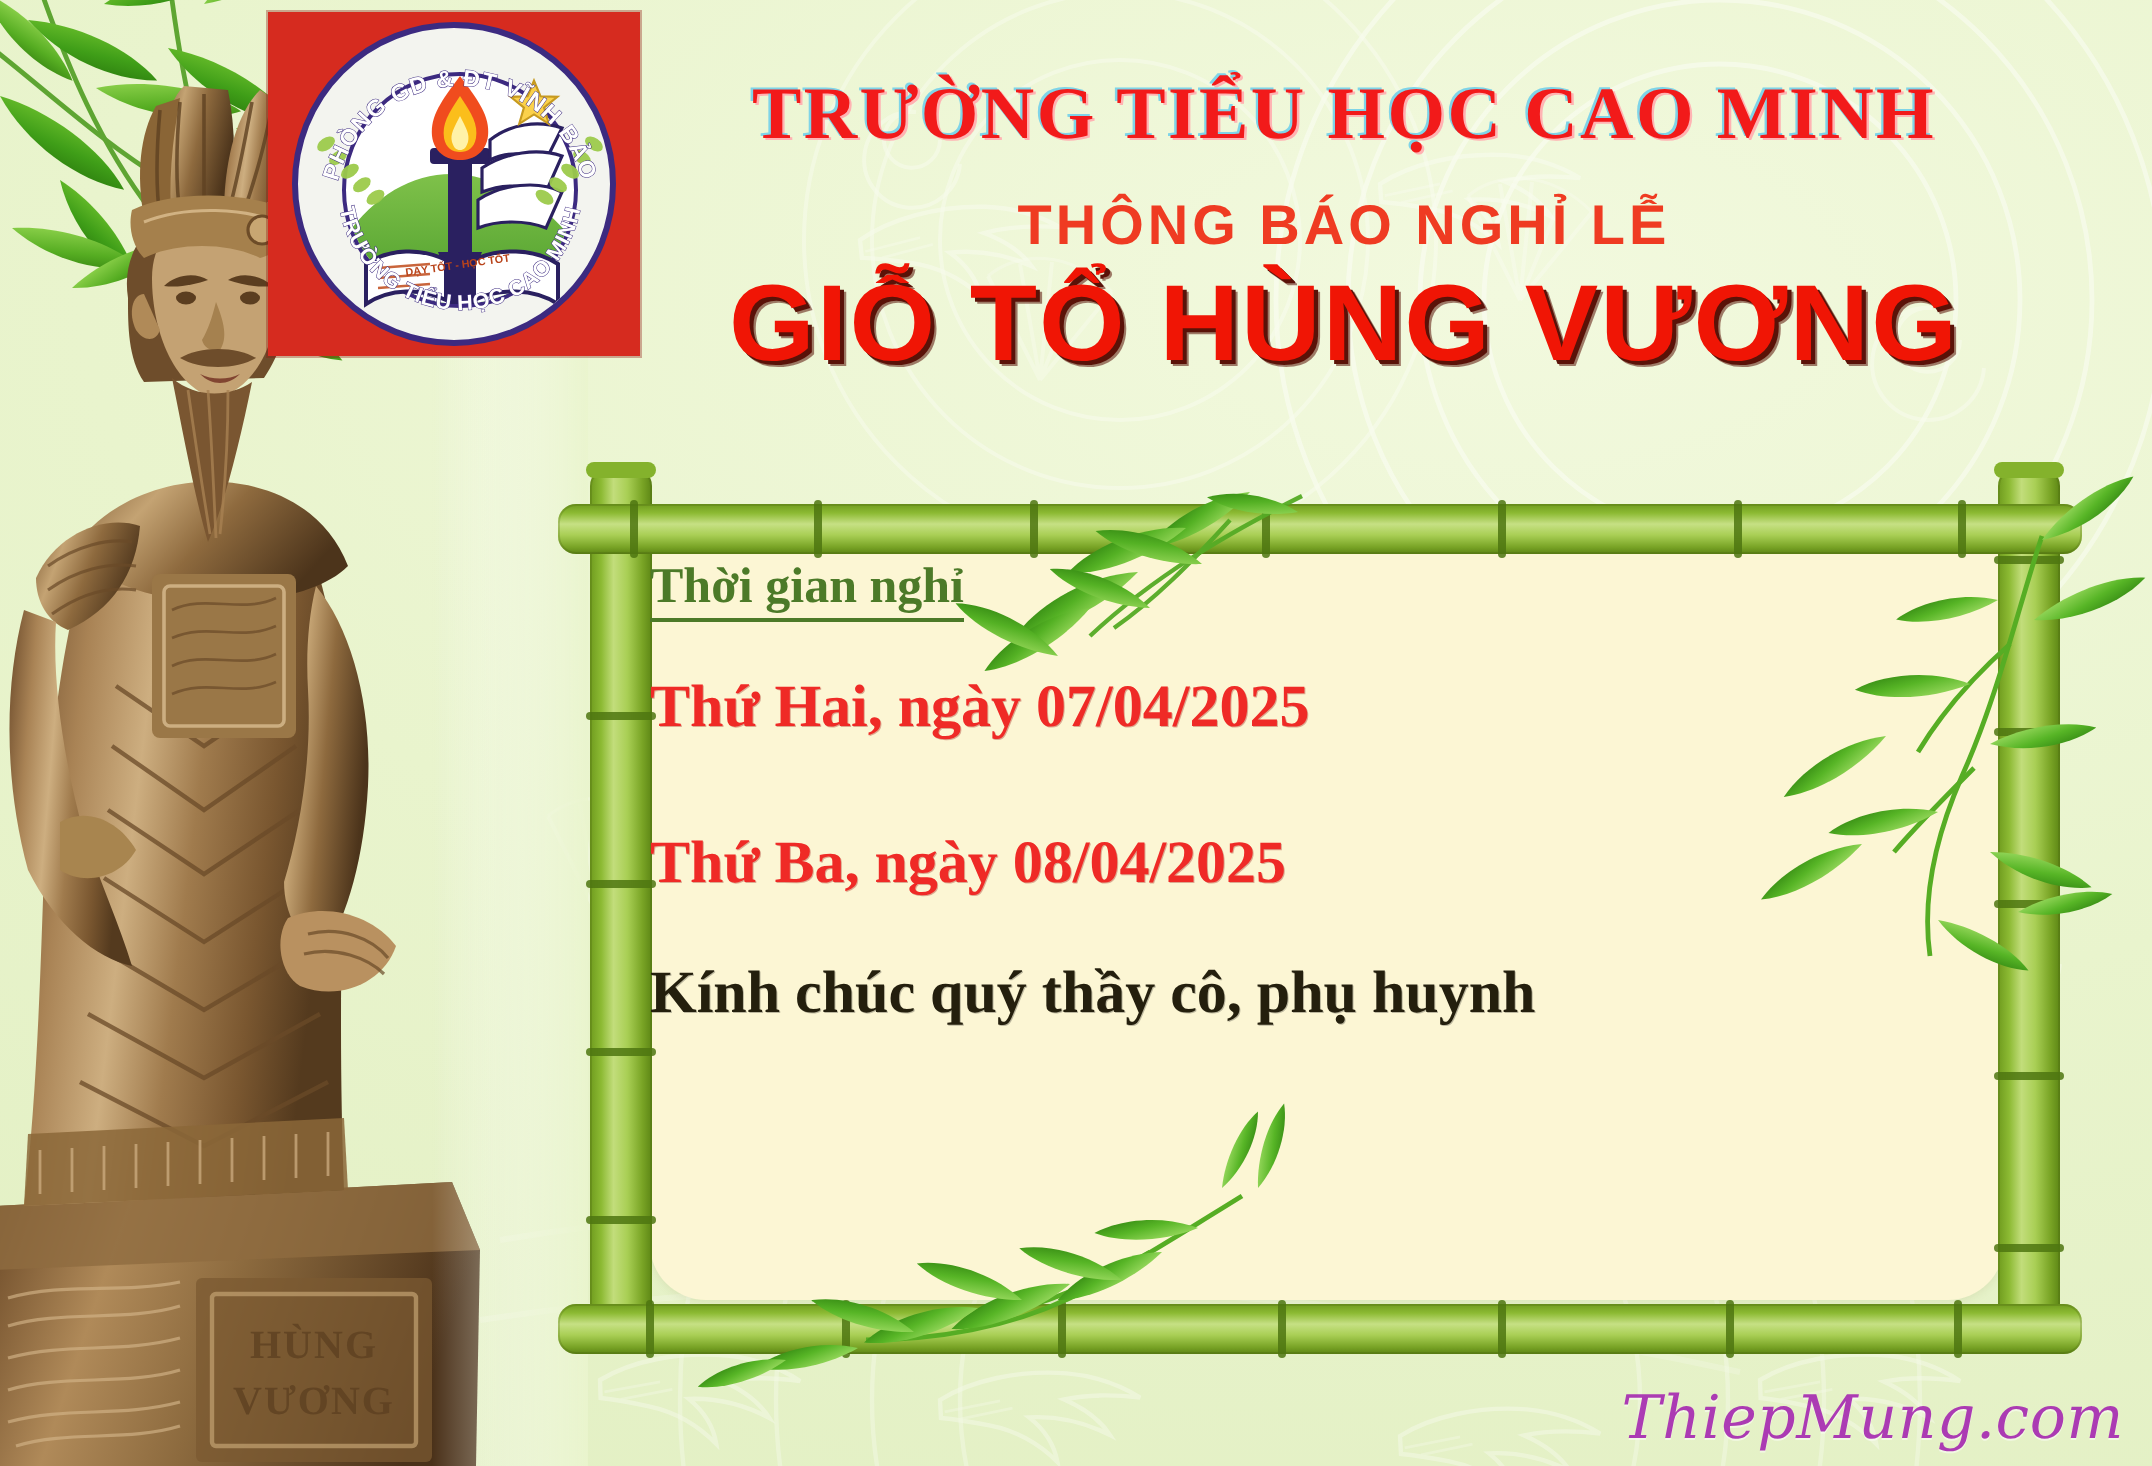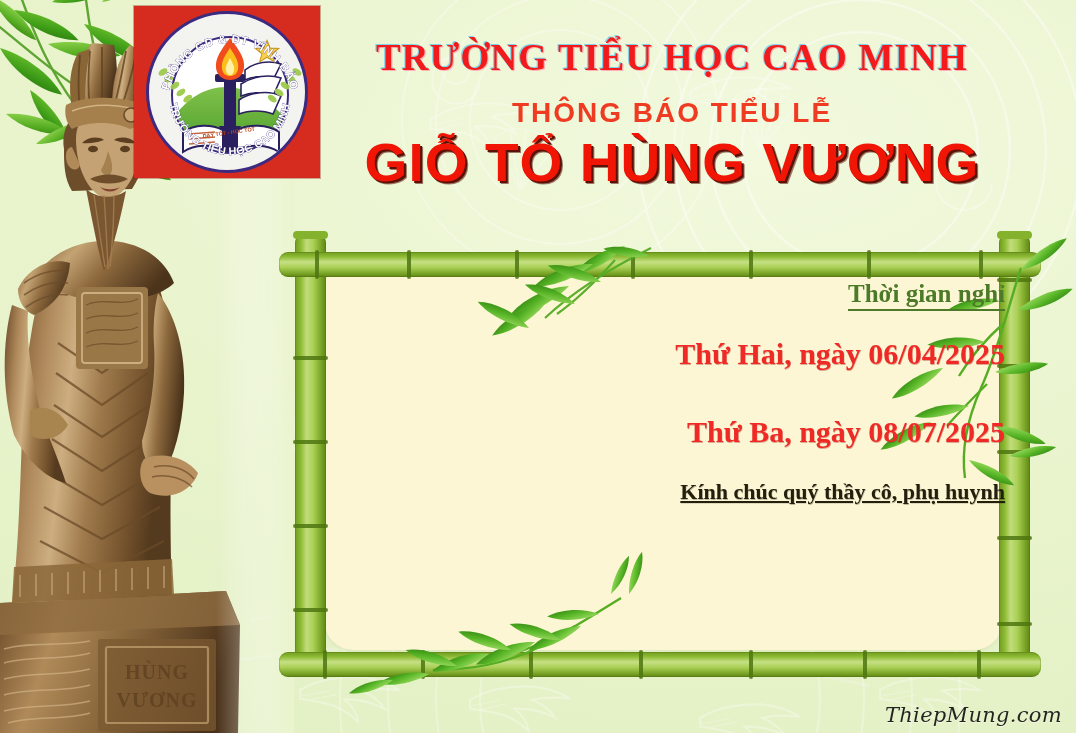--- a/index.html
+++ b/index.html
@@ -158,21 +158,21 @@
 
   
   .leafgrp { position: absolute; pointer-events: none; }
   .leafgrp svg { display: block; overflow: visible; }
 
   
   .panel-text {
     position: absolute;
     left: 325px; top: 280px;
     width: 680px;
-    text-align: right;
+    text-align: left;
     z-index: 7;
   }
   .line-label {
     font-family: "Liberation Serif", serif;
     font-weight: 700;
     font-size: 25px;
     color: #4c7a28;
     display: inline-block;
     border-bottom: 2px solid #4c7a28;
     padding-bottom: 1px;
@@ -180,39 +180,38 @@
   .line-date {
     font-family: "Liberation Serif", serif;
     font-weight: 700;
     font-size: 30px;
     color: #ef2a26;
     text-shadow: 0.5px 0.5px 0 rgba(160,30,20,.35);
   }
   .wish {
     font-family: "Liberation Serif", serif;
     font-weight: 700;
-    font-size: 22px;
+    font-size: 30px;
     color: #241f0d;
     line-height: 1.36;
     text-shadow: 0.5px 0.5px 0 rgba(0,0,0,.25);
-    text-decoration: underline;
   }
   .sp-1 { height: 26px; }
   .sp-2 { height: 18px; }
   .sp-3 { height: 26px; }
   .sp-4 { height: 28px; }
 
   
   #watermark {
     position: absolute;
     right: 14px; bottom: 6px;
     font-family: "DejaVu Serif", serif;
     font-style: italic;
-    font-size: 21px;
-    color: #000000;
+    font-size: 30px;
+    color: #a21caf;
     opacity: .85;
     letter-spacing: .3px;
     z-index: 9;
     text-shadow: 0 1px 0 rgba(255,255,255,.6);
   }
 </style>
 </head>
 <body>
 
 <div id="card">
@@ -583,21 +582,21 @@
         </text>
         <text font-family="Liberation Sans, sans-serif" font-size="10.8" font-weight="700" fill="#ffffff" letter-spacing="0.4" stroke="#3c2a80" stroke-width="0.5" paint-order="stroke">
           <textPath href="#arcBot" startOffset="50%" text-anchor="middle">TRƯỜNG TIỂU HỌC CAO MINH</textPath>
         </text>
       </svg>
     </div>
   </div>
 
   <div class="headings">
     <div id="school-name">TRƯỜNG TIỂU HỌC CAO MINH</div>
-    <div id="notice-kicker">THÔNG BÁO TIỂU LỄ</div>
+    <div id="notice-kicker">THÔNG BÁO NGHỈ LỄ</div>
     <div id="holiday-title">GIỖ TỔ HÙNG VƯƠNG</div>
   </div>
 
   <div id="frame">
 
     <div class="panel"></div>
 
     <div class="pole v" style="left:10px; top:2px; height:442px;">
       <div class="node-v" style="top:38px;"></div>
       <div class="node-v" style="top:122px;"></div>
@@ -723,23 +722,23 @@
         </g>
       </svg>
     </div>
   </div>
 
   <div class="panel-text">
     <div>
       <span class="line-label">Thời gian nghỉ</span>
     </div>
     <div class="sp-1"></div>
-    <div class="line-date">Thứ Hai, ngày 06/04/2025</div>
+    <div class="line-date">Thứ Hai, ngày 07/04/2025</div>
     <div class="sp-2"></div>
     <div class="sp-3"></div>
-    <div class="line-date">Thứ Ba, ngày 08/07/2025</div>
+    <div class="line-date">Thứ Ba, ngày 08/04/2025</div>
     <div class="sp-4"></div>
     <div class="wish">Kính chúc quý thầy cô, phụ huynh</div>
   </div>
 
   <div id="watermark">ThiepMung.com</div>
 
 </div>
 
 </body></html>

